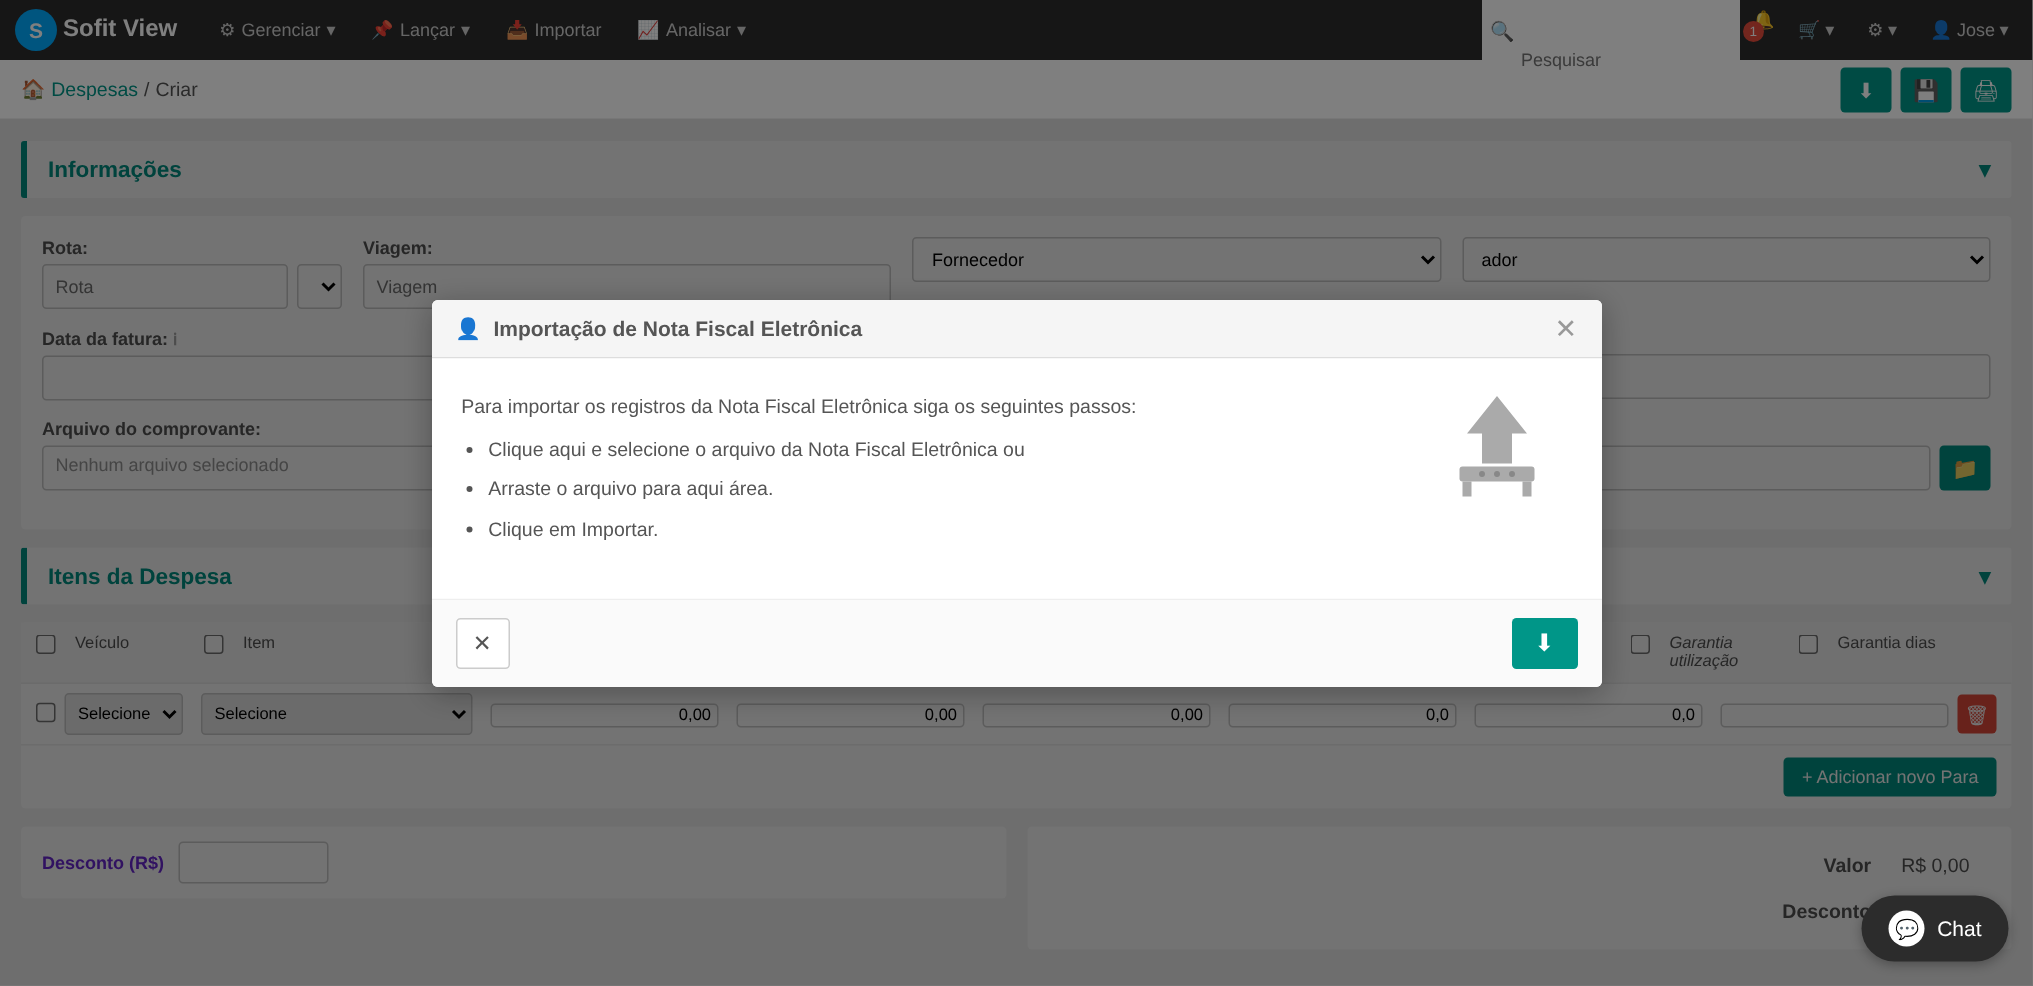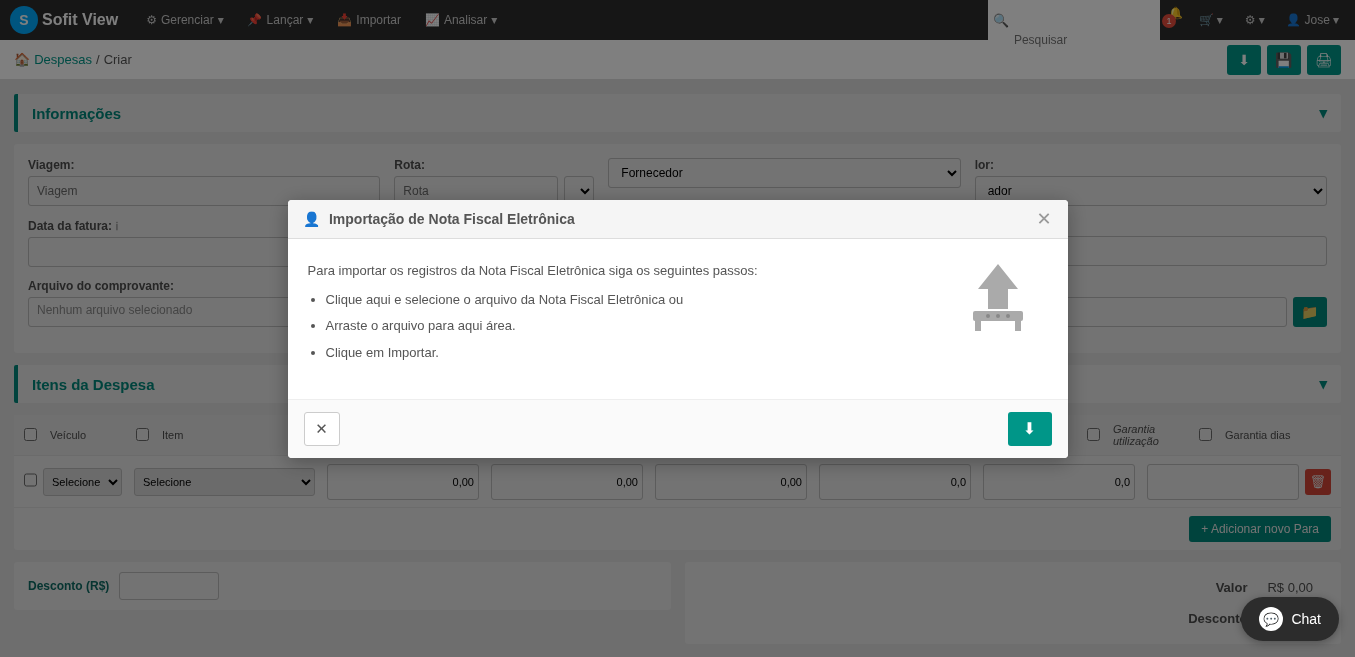--- a/index.html
+++ b/index.html
@@ -212,21 +212,20 @@
     }
 
     
     .items-table {
       background: #fff;
       border-radius: 3px;
       margin-bottom: 12px;
     }
     .table-header-row {
       display: flex;
-      align-items: center;
       padding: 8px 10px;
       background: #f9f9f9;
       border-bottom: 1px solid #eee;
       font-size: 11px;
       color: #555;
       gap: 6px;
     }
     .table-header-row .col-check { width: 20px; }
     .table-header-row .col-veiculo { width: 80px; }
     .table-header-row .col-item { flex: 1; }
@@ -250,21 +249,21 @@
       border-radius: 3px;
       padding: 3px 4px;
       font-size: 11px;
       height: 28px;
     }
     .table-data-row input {
       border: 1px solid #ccc;
       border-radius: 3px;
       padding: 3px 4px;
       font-size: 11px;
-      height: 36px;
+      height: 16px;
       text-align: right;
     }
 
     .add-item-row {
       display: flex;
       justify-content: flex-end;
       padding: 8px 10px;
     }
     .add-item-btn {
       background: #009688;
@@ -304,21 +303,21 @@
     
     .discount-row {
       display: flex;
       align-items: center;
       gap: 10px;
       background: #fff;
       padding: 10px 14px;
       border-radius: 3px;
       margin-bottom: 8px;
     }
-    .discount-row label { font-weight: bold; font-size: 12px; color: #0f766e; }
+    .discount-row label { font-weight: bold; font-size: 12px; color: #6d28d9; }
     .discount-row input {
       border: 1px solid #ccc;
       border-radius: 3px;
       padding: 4px 6px;
       font-size: 12px;
       width: 100px;
       height: 28px;
       text-align: right;
     }
 
@@ -552,38 +551,37 @@
 
   <div class="main-content" style="height:577px;">
 
     <div class="section-header">
       <span>Informações</span>
       <span>▾</span>
     </div>
 
     <div style="background:#fff; padding:14px; border-radius:3px; margin-bottom:12px;">
       <div class="form-row">
-        <div class="form-group">
-          <label>Viagem:</label>
-          <input type="text" placeholder="Viagem" style="">
-        </div>
         <div class="form-group" style="max-width:200px;">
           <label>Rota:</label>
           <div style="display:flex; gap:6px;">
             <input type="text" style="flex: 1 1 0%;" placeholder="Rota">
             <select style="width:30px;"></select>
           </div>
         </div>
         <div class="form-group">
+          <label>Viagem:</label>
+          <input type="text" placeholder="Viagem" style="">
+        </div>
+        <div class="form-group">
           <select>
             <option>Fornecedor</option>
           </select>
         </div>
         <div class="form-group">
-          <label>lor:</label>
           <select>
             <option>ador</option>
           </select>
         </div>
       </div>
 
       <div class="form-row">
         <div class="form-group">
           <label>
             <span>Data da fatura:</span>

